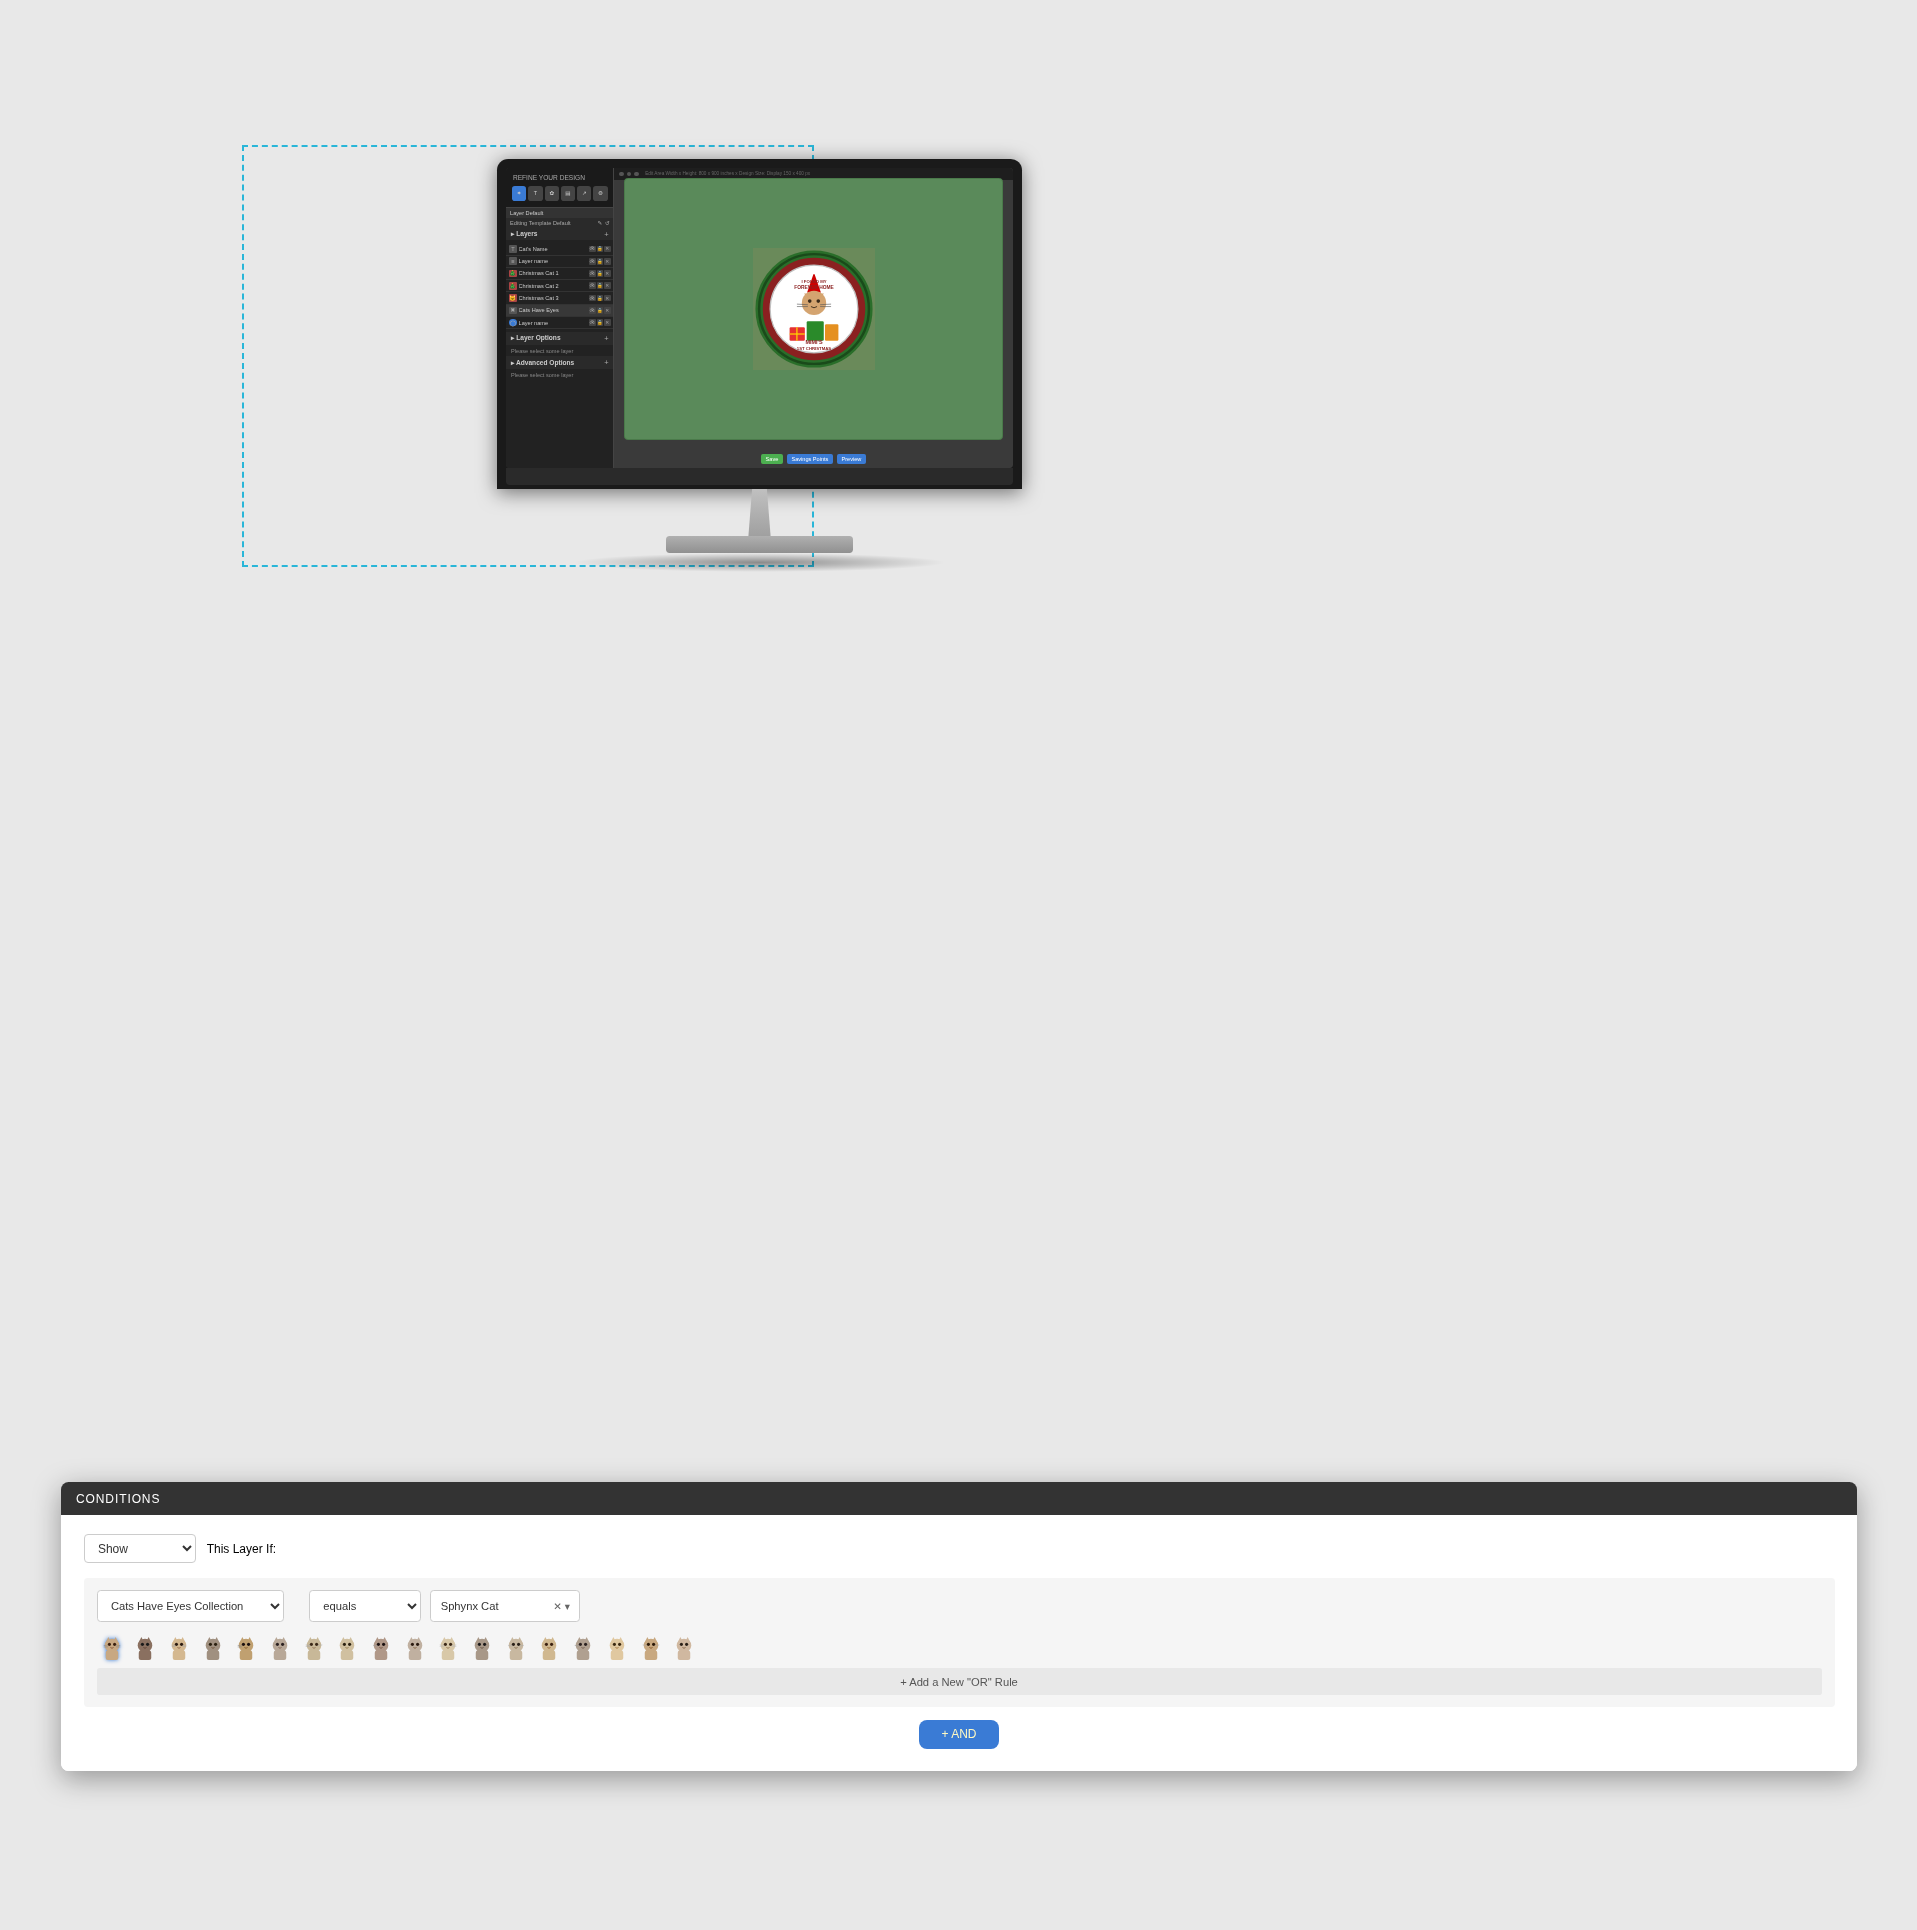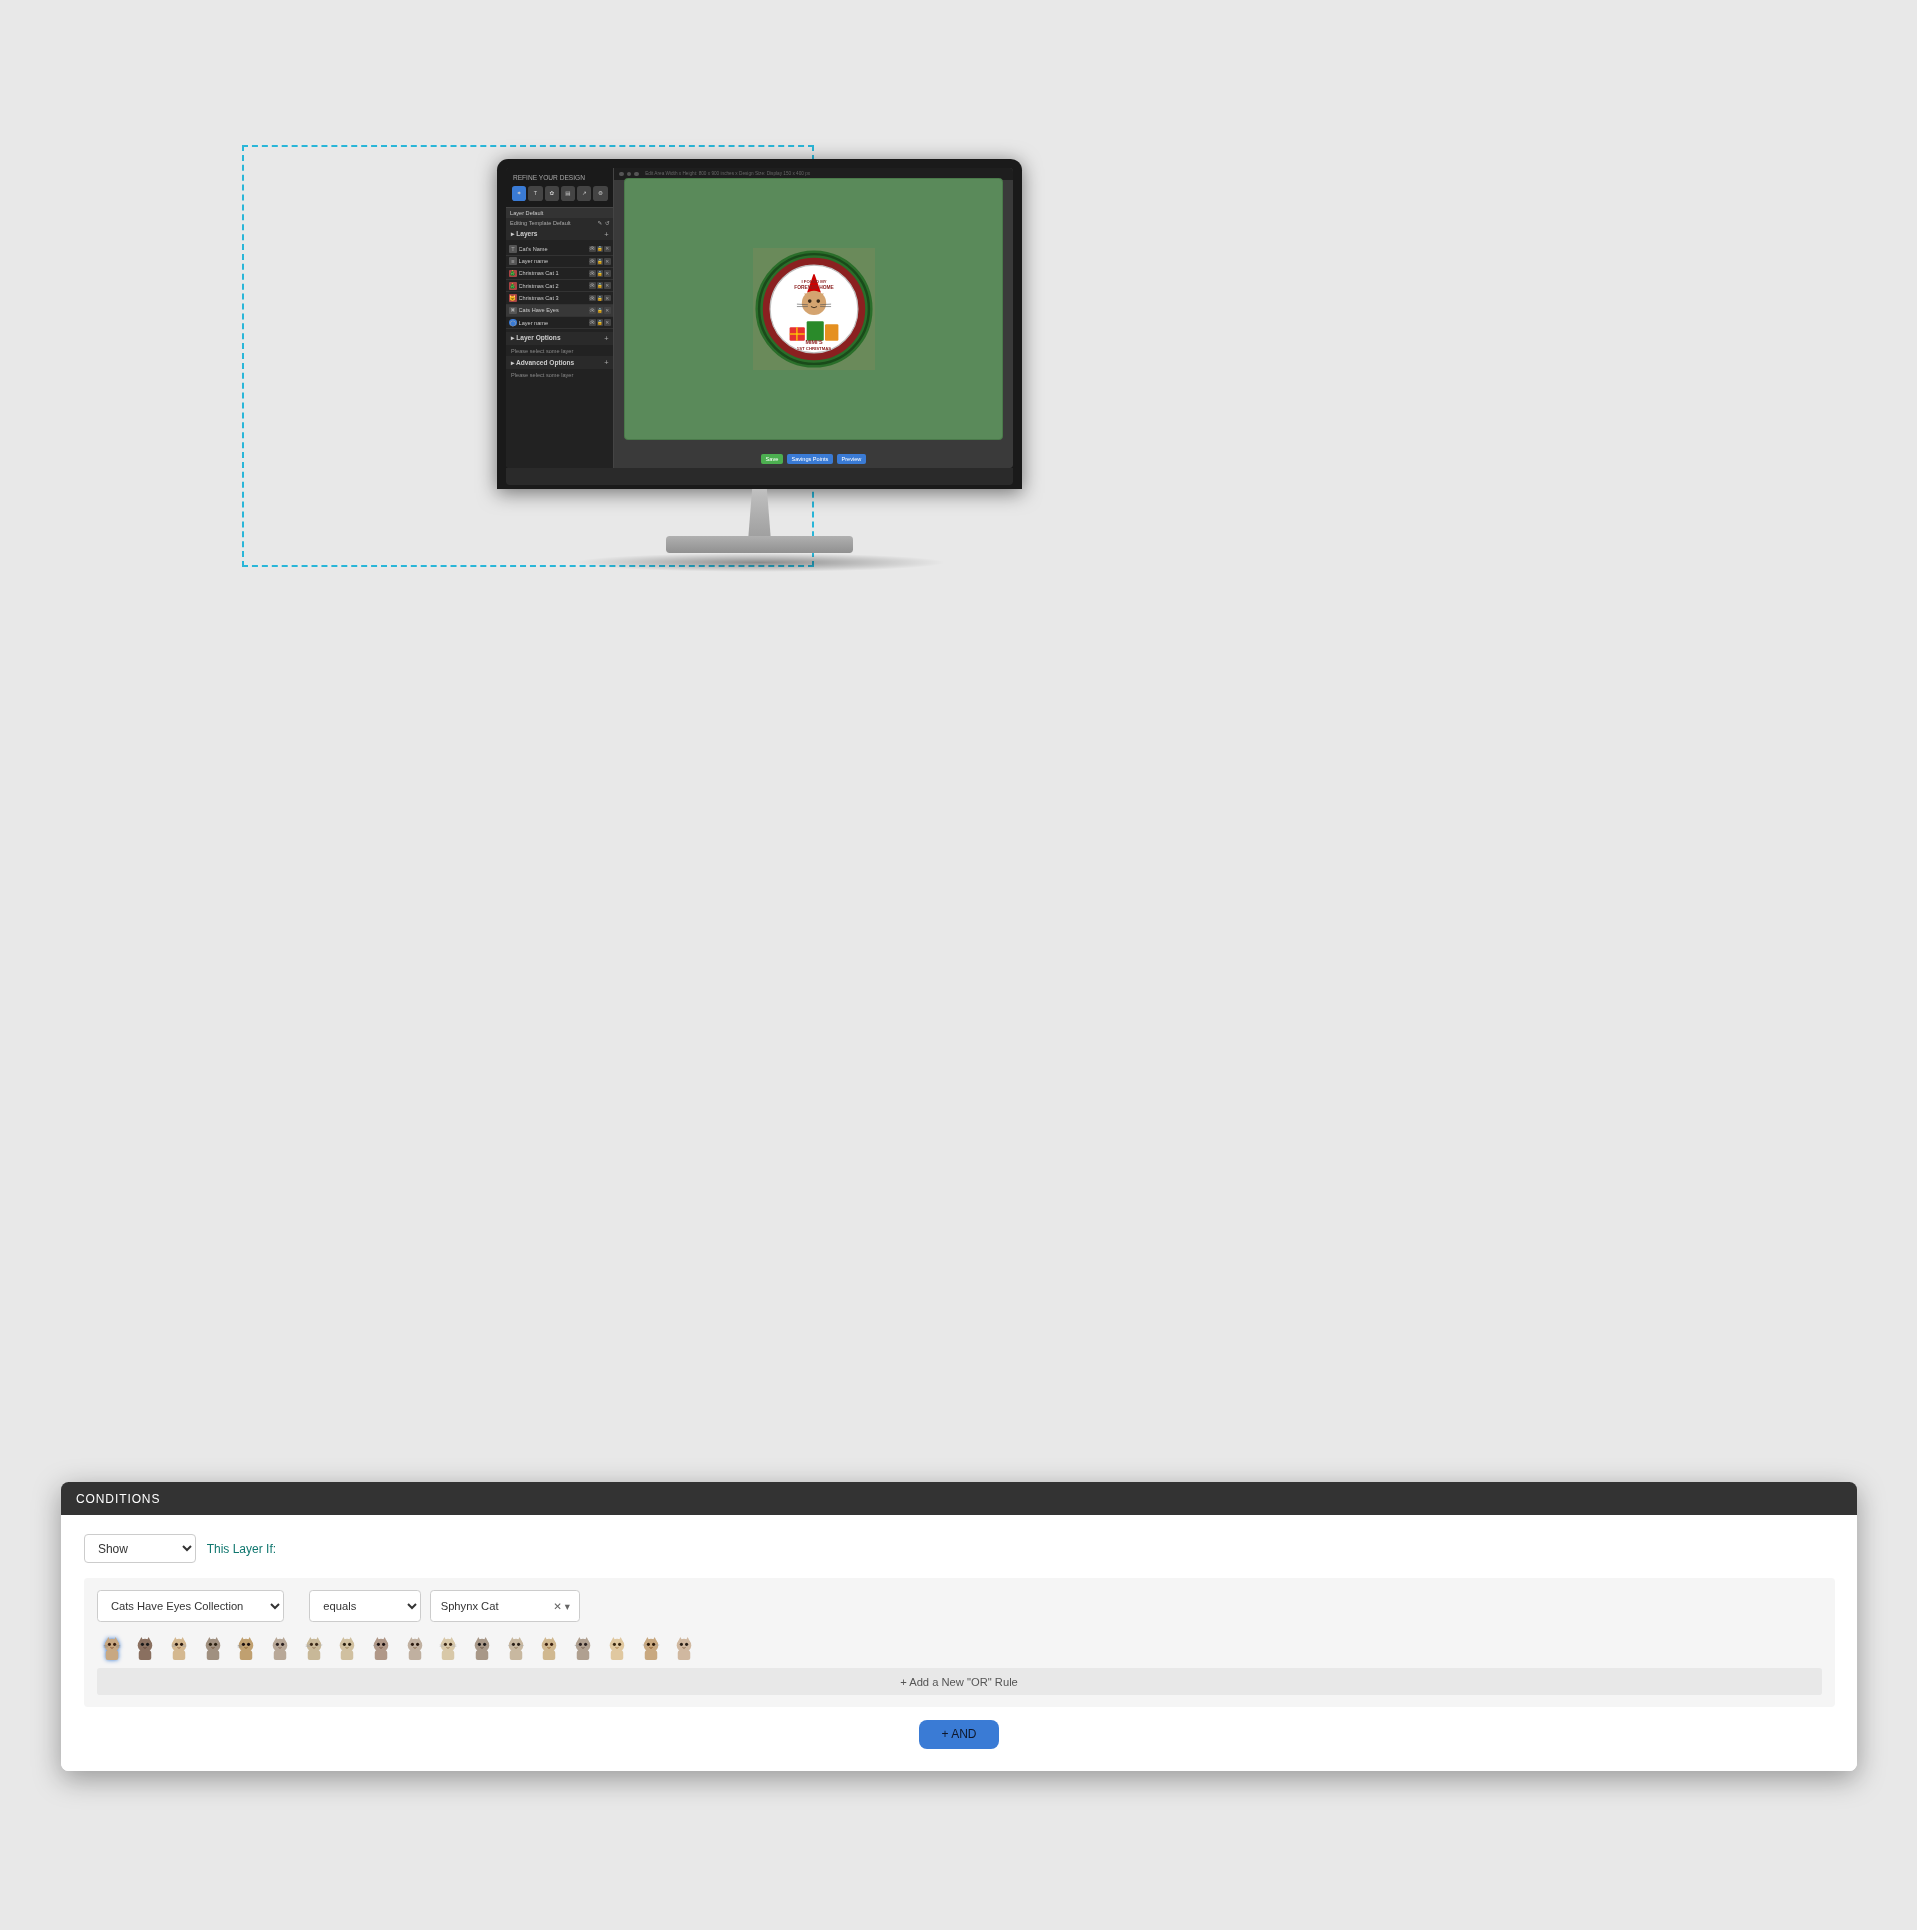--- a/index.html
+++ b/index.html
@@ -292,21 +292,21 @@
       border-radius: 4px;
       padding: 5.6px 9.4px;
       font-size: 12px;
       width: 112px;
       background: white;
       color: #333;
     }
 
     .this-layer-label {
       font-size: 12px;
-      color: #0f766e;
+      color: #000000;
     }
 
     .condition-row {
       background: #f5f5f5;
       border-radius: 3.7px;
       padding: 11.2px 13px;
       margin-bottom: 7.5px;
     }
 
     .condition-fields {
@@ -402,21 +402,21 @@
     }
 
     .and-btn-row {
       display: flex;
       justify-content: center;
       margin: 13px 0 7.5px;
     }
 
     .and-btn {
       background: #3a7bd5;
-      color: #0f172a;
+      color: #fef9c3;
       border: none;
       padding: 7.5px 22.5px;
       border-radius: 8px;
       font-size: 12px;
       cursor: pointer;
     }
 
     .modal-footer {
       display: flex;
       justify-content: flex-end;

